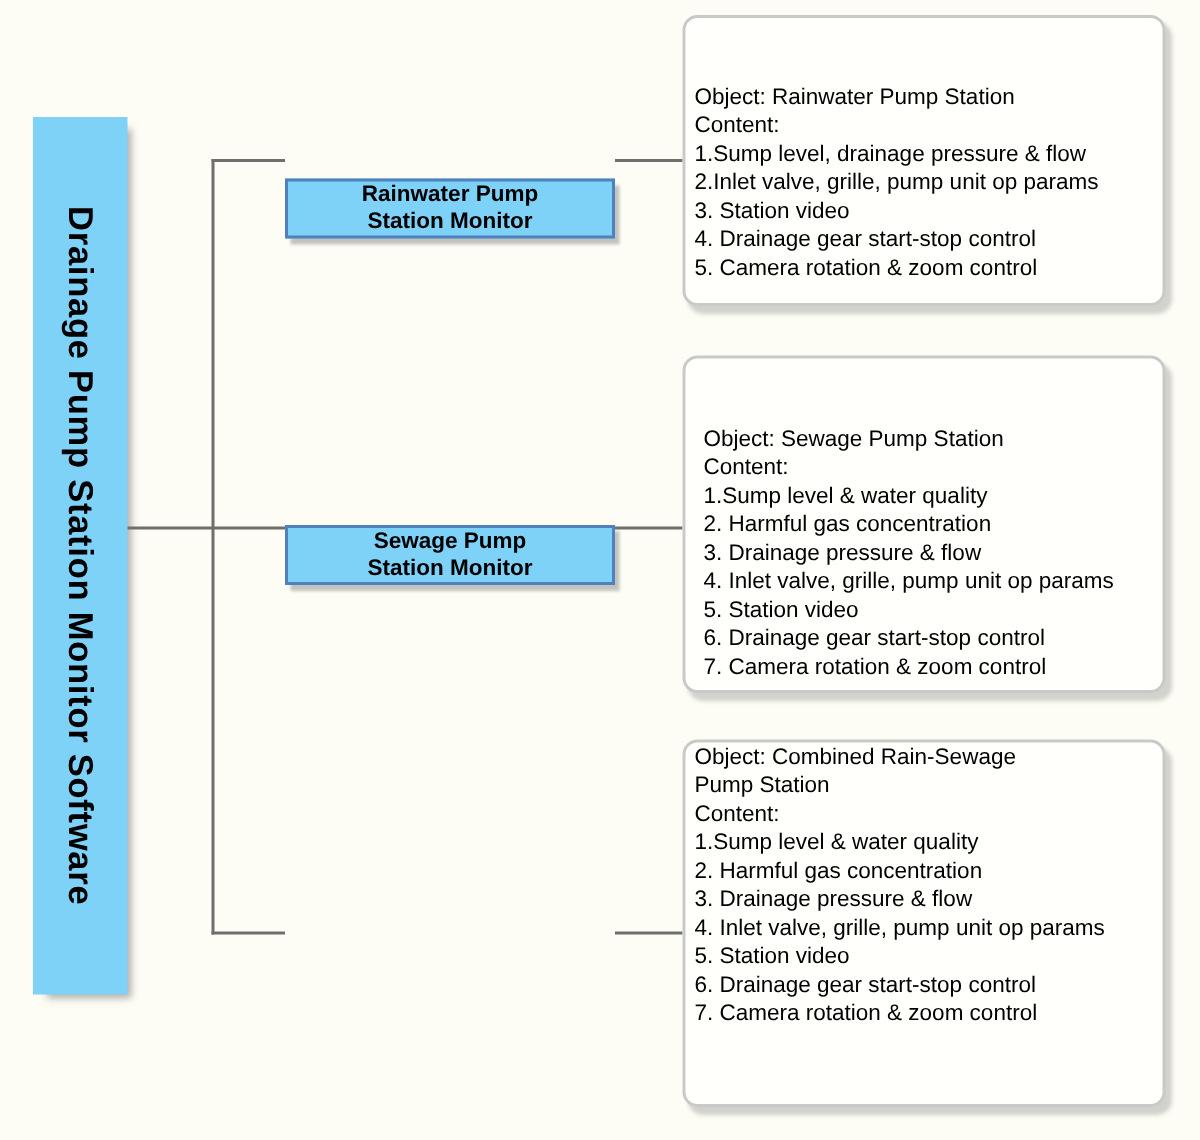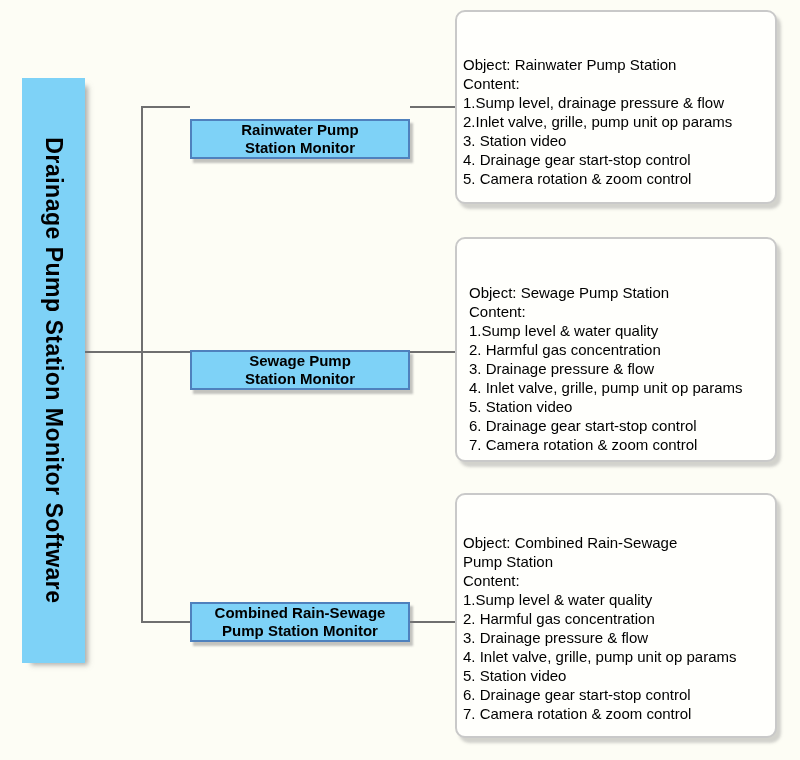--- a/index.html
+++ b/index.html
@@ -90,21 +90,21 @@
     box-shadow: 4px 5px 3px rgba(130,130,130,0.35);
     font-size: 15px;
     line-height: 19px;
     color: #000;
     white-space: pre-line;
     padding-left: 6px;
     padding-right: 2px;
   }
   .card-1 { top: 10px;  height: 194px; padding-top: 43px; }
   .card-2 { top: 237px; height: 225px; padding-top: 44px; padding-left: 12px; }
-  .card-3 { top: 493px; height: 245px; padding-top: 38px; }
+  .card-3 { top: 493px; height: 245px; }
 </style>
 </head>
 <body>
 
 <div class="canvas">
 
   <div class="root-box">
     <div class="root-text">Drainage Pump Station Monitor Software</div>
   </div>
 
@@ -113,22 +113,20 @@
   <div class="line branch-mid"></div>
   <div class="line branch-bot"></div>
   <div class="line link-1"></div>
   <div class="line link-2"></div>
   <div class="line link-3"></div>
 
   <div class="node node-1">Rainwater Pump
 Station Monitor</div>
   <div class="node node-2">Sewage Pump
 Station Monitor</div>
-  <div class="node node-3">Combined Rain-Sewage
-Pump Station Monitor</div>
 
   <div class="card card-1">Object: Rainwater Pump Station
 Content:
 1.Sump level, drainage pressure &amp; flow
 2.Inlet valve, grille, pump unit op params
 3. Station video
 4. Drainage gear start-stop control
 5. Camera rotation &amp; zoom control</div>
   <div class="card card-2">Object: Sewage Pump Station
 Content:

